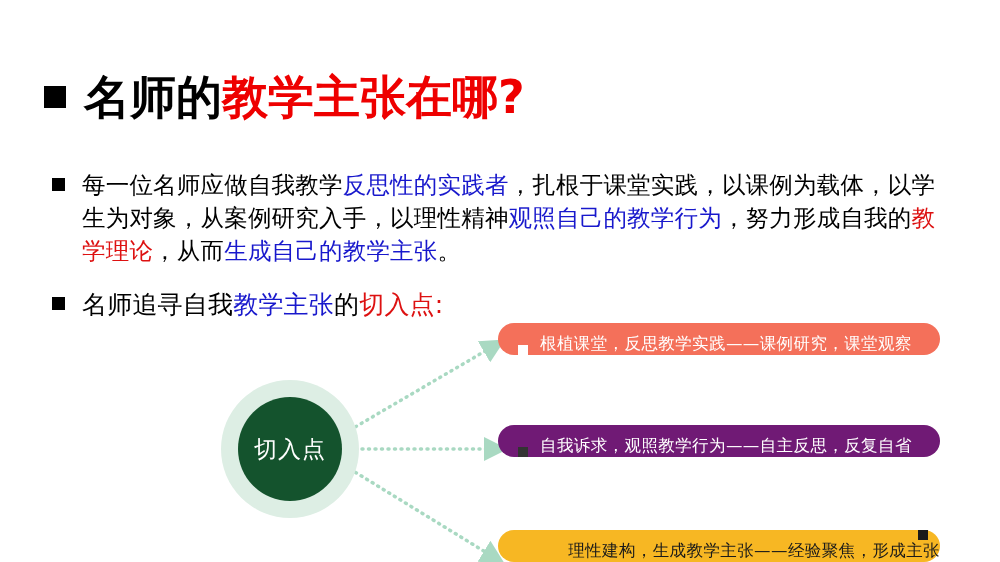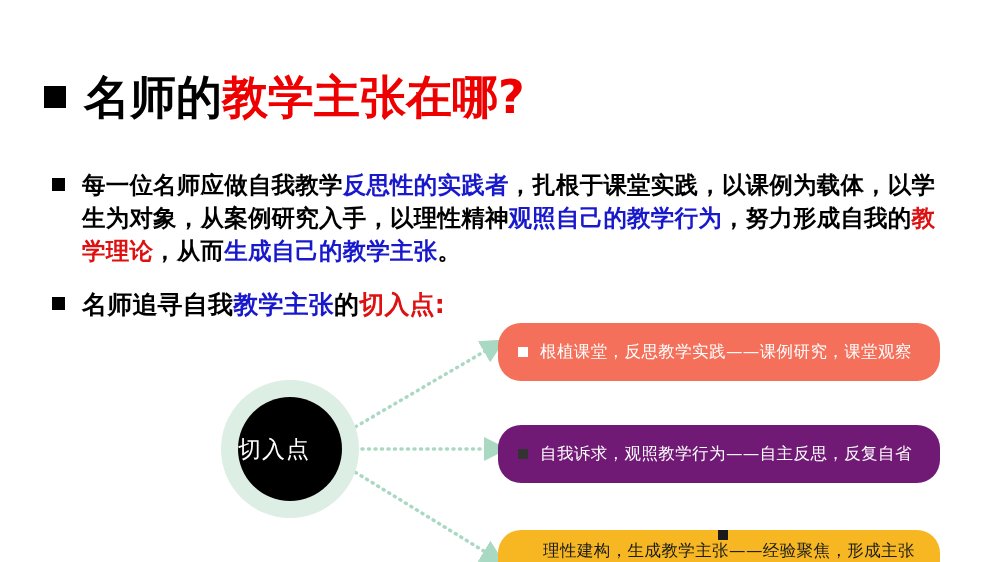--- a/index.html
+++ b/index.html
@@ -56,21 +56,21 @@
   .sq-bullet {
     width: 13px;
     height: 13px;
     background: #000000;
     flex: 0 0 auto;
     margin-top: 9px;
     margin-right: 17px;
   }
   .para-text {
     font-size: 23.5px;
-    font-weight: bold;
+    font-weight: normal;
     line-height: 33px;
     color: #000000;
     letter-spacing: 0.2px;
   }
   .c-blue  { color: #1818CC; }
   .c-red   { color: #DD1111; }
   .c-black { color: #000000; }
 
   #para2 .para-text { font-size: 25px; }
 
@@ -99,40 +99,40 @@
     border-radius: 50%;
     background: #DDEEE4;
   }
   .hub-inner {
     position: absolute;
     left: 238px;
     top: 89px;
     width: 104px;
     height: 104px;
     border-radius: 50%;
-    background: #000000;
+    background: #14532d;
     display: flex;
     align-items: center;
-    justify-content: flex-start;
+    justify-content: center;
   }
   .hub-label {
     color: #ffffff;
     font-size: 23px;
     letter-spacing: 1px;
     font-weight: normal;
   }
 
   .pill {
     position: absolute;
     left: 498px;
     width: 442px;
-    height: 58px;
+    height: 32px;
     border-radius: 23px;
     display: flex;
-    align-items: center;
+    align-items: flex-end;
     box-sizing: border-box;
     padding-left: 20px;
   }
   #pill-1 { top: 15px;  background: #F4705A; }
   #pill-2 { top: 117px; background: #701a75; }
   #pill-3 { top: 222px; background: #F7B723; flex-direction: column; }
 
   .pill-bullet {
     width: 10px;
     height: 10px;

